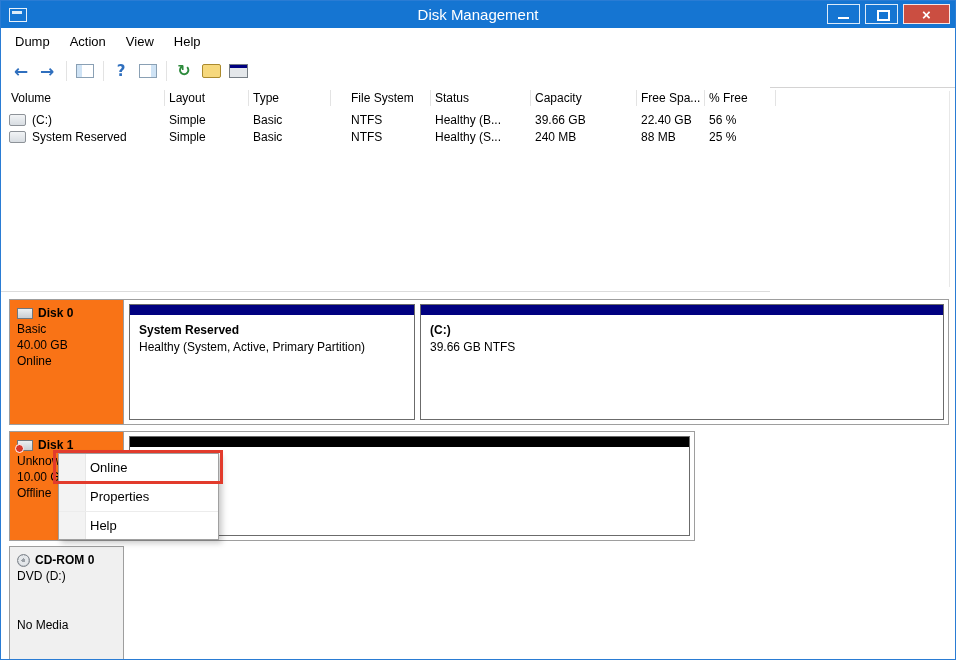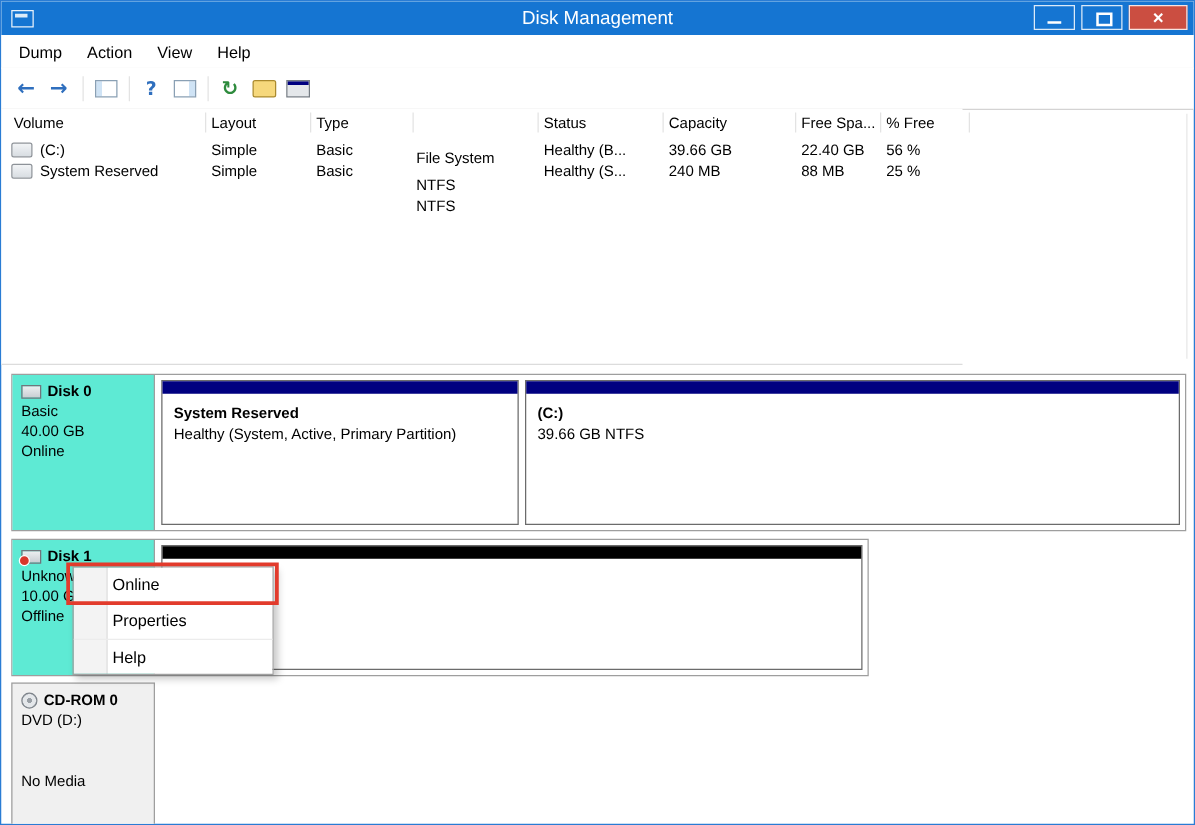--- a/index.html
+++ b/index.html
@@ -32,34 +32,34 @@
   .tb-pane{width:18px;height:14px;border:1px solid #8aa0b4;background:linear-gradient(to left,#cfe3f5 0,#cfe3f5 5px,#fff 5px);margin:0 4px;box-sizing:border-box;}
   .tb-refresh::before{content:"\21BB";color:#2e8b3d;font-size:16px;font-weight:bold;}
   .tb-props{width:17px;height:12px;background:#f6d87c;border:1px solid #ab8a2e;border-radius:2px;margin:0 4px;}
   .tb-disk{width:17px;height:12px;border:1px solid #767d84;background:linear-gradient(#000080 0,#000080 3px,#e4e7ea 3px);margin:0 4px;}
 
   
   .vol-pane{position:absolute;top:86px;left:0;width:769px;height:205px;background:#fff;border-bottom:1px solid #dcdcdc;box-sizing:border-box;}
   .vol-header{position:relative;height:22px;}
   .hc{position:absolute;top:4px;font-size:12px;white-space:nowrap;}
   .sep{position:absolute;top:3px;height:16px;width:1px;background:#e3e3e3;}
-  .c0{left:10px;}.c1{left:168px;}.c2{left:252px;}.c3{left:332px;margin-top:28px;}.c4{left:434px;}.c5{left:534px;}.c6{left:640px;}.c7{left:708px;}
+  .c0{left:10px;}.c1{left:168px;}.c2{left:252px;}.c3{left:350px;}.c4{left:434px;}.c5{left:534px;}.c6{left:640px;}.c7{left:708px;}
   .s0{left:163px;}.s1{left:247px;}.s2{left:329px;}.s3{left:429px;}.s4{left:529px;}.s5{left:635px;}.s6{left:703px;}.s7{left:774px;}
   .vscroll-line{position:absolute;top:4px;left:948px;width:1px;height:196px;background:#e8e8e8;}
   .vol-row{position:relative;height:17px;}
   .vol-row.first{margin-top:2px;}
   .vol-row .cell{position:absolute;top:2px;font-size:12px;white-space:nowrap;}
   .vol-row .cell.c0{left:8px;display:flex;align-items:center;}
   .vol-icon{width:15px;height:10px;background:linear-gradient(#f2f4f6,#d8dde2);border:1px solid #8d9298;border-radius:2px;display:inline-block;margin-right:6px;flex:none;}
 
   
   .disk-row{position:absolute;border:1px solid #9e9e9e;background:#fff;box-sizing:border-box;}
   .row-disk0{left:8px;top:298px;width:940px;height:126px;}
   .row-disk1{left:8px;top:430px;width:686px;height:110px;}
-  .disk-head{position:absolute;left:0;top:0;bottom:0;width:114px;background:#5eead4;border-right:1px solid #9e9e9e;padding:6px 0 0 7px;font-size:12px;box-sizing:border-box;}
+  .disk-head{position:absolute;left:0;top:0;bottom:0;width:114px;background:#f97316;border-right:1px solid #9e9e9e;padding:6px 0 0 7px;font-size:12px;box-sizing:border-box;}
   .disk-name{font-weight:bold;display:flex;align-items:center;gap:5px;height:14px;white-space:nowrap;}
   .disk-line{margin-top:3px;line-height:13px;white-space:nowrap;}
   .hdd-icon{width:16px;height:11px;background:linear-gradient(#eceff1,#c9ced3);border:1px solid #70767c;display:inline-block;position:relative;flex:none;box-sizing:border-box;}
   .hdd-icon .badge{position:absolute;left:-3px;bottom:-3px;width:7px;height:7px;border-radius:50%;background:#d8372b;border:1px solid #fff;display:block;}
   .part-area{position:absolute;left:115px;top:0;right:0;bottom:0;padding:4px;display:flex;gap:5px;box-sizing:border-box;}
   .partition{position:relative;border:1px solid #6b6b6b;background:#fff;box-sizing:border-box;}
   .part-sys{width:286px;flex:none;}
   .part-flex{flex:1;}
   .strip{height:10px;}
   .strip-navy{background:#000080;}

